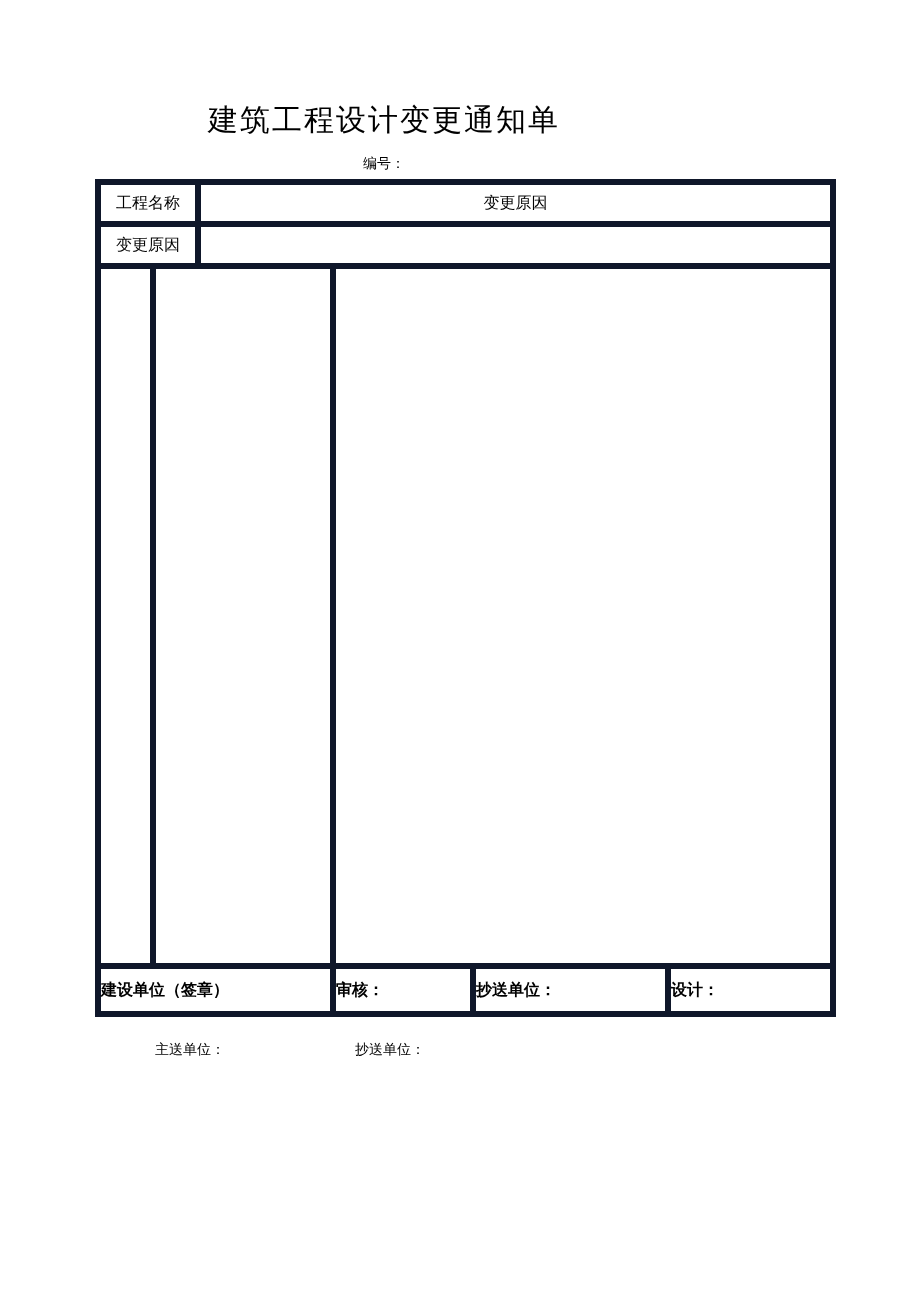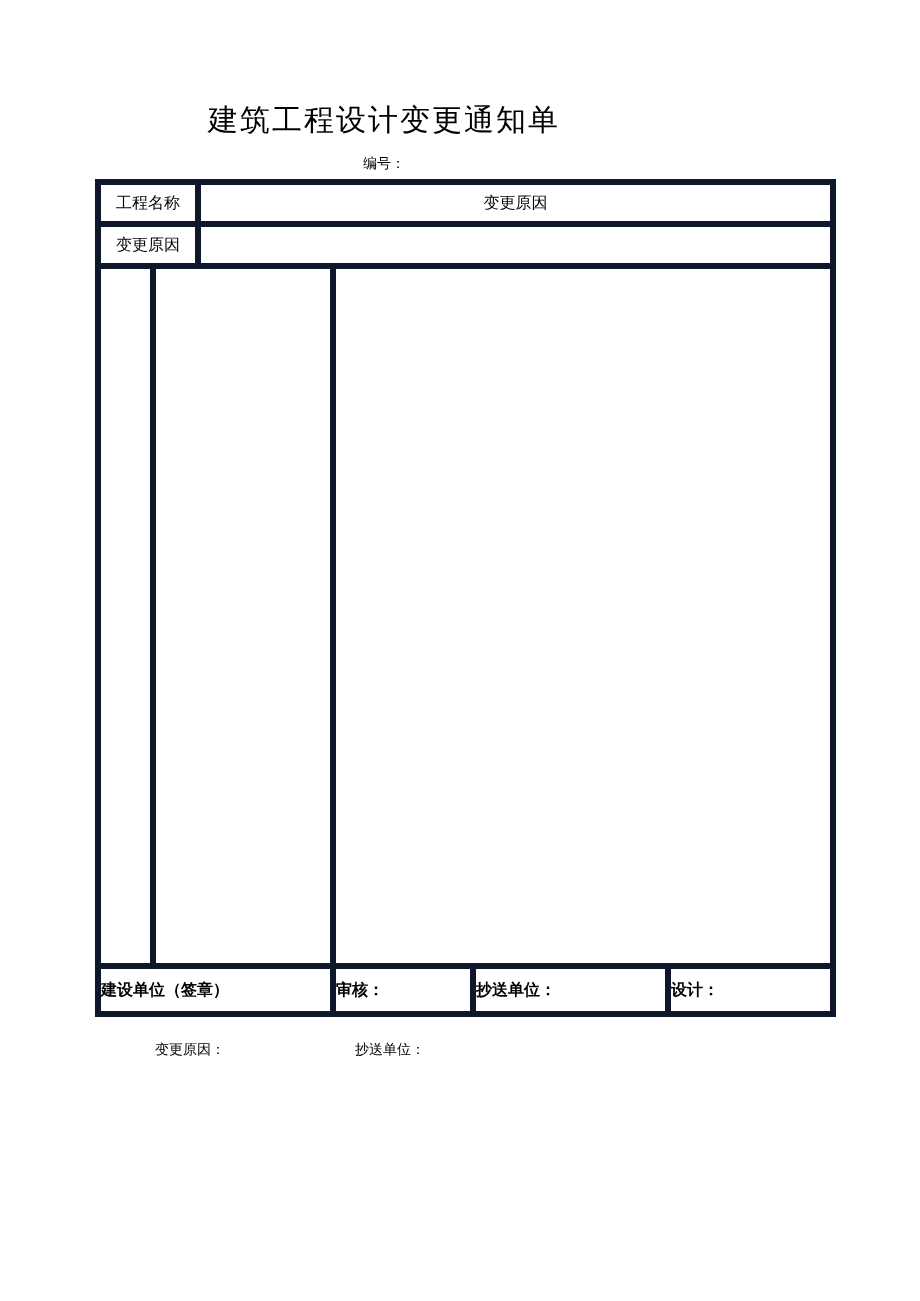--- a/index.html
+++ b/index.html
@@ -91,16 +91,16 @@
       <td colspan="3" class="left">建设单位（签章）</td>
       <td class="left">审核：</td>
       <td class="left">抄送单位：</td>
       <td class="left">设计：</td>
     </tr>
 
   </tbody>
     </table>
 
   <div class="footer">
-    <span class="main-send">变更原因：</span>
+    <span class="main-send">主送单位：</span>
     <span class="cc-send">抄送单位：</span>
   </div>
 </div>
 
 </body></html>

